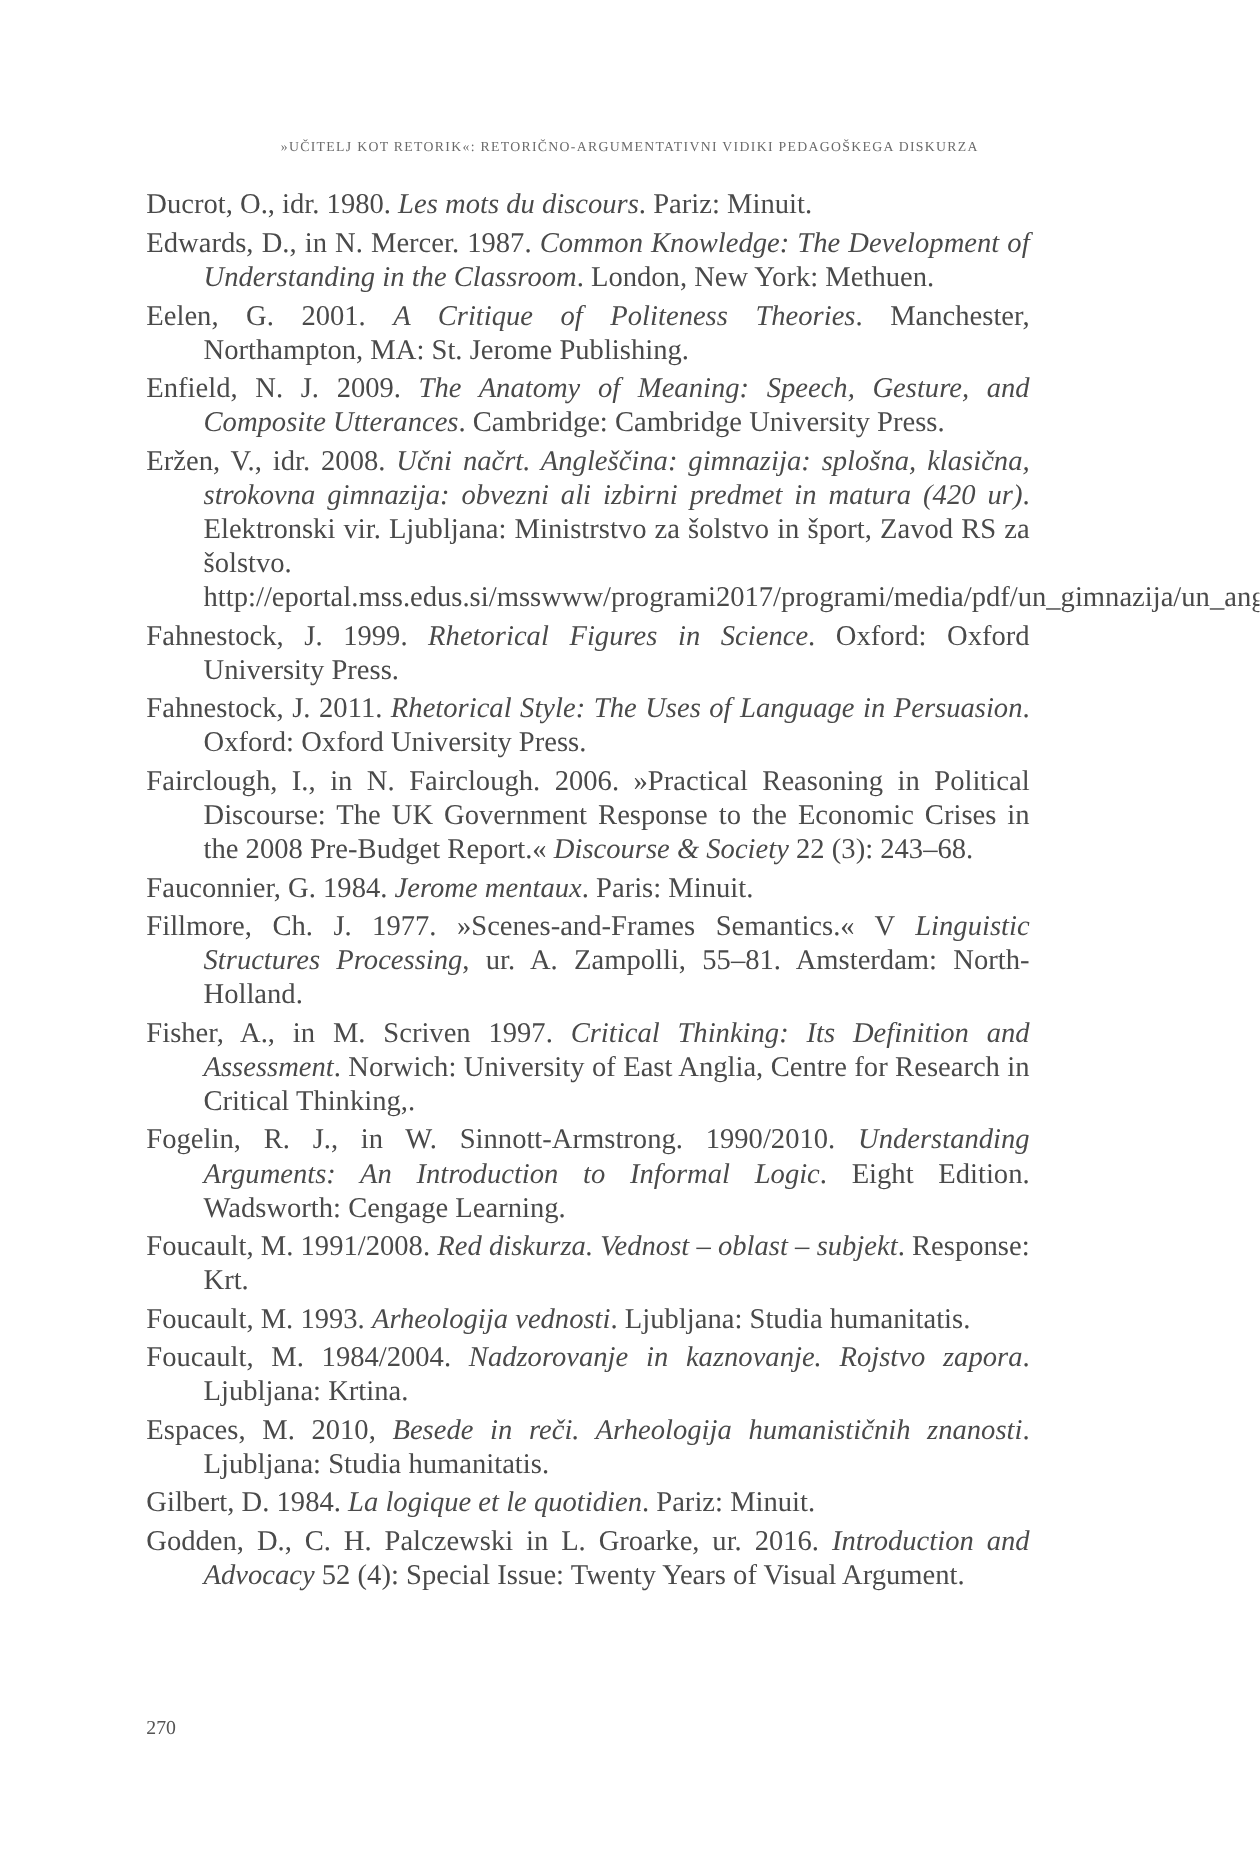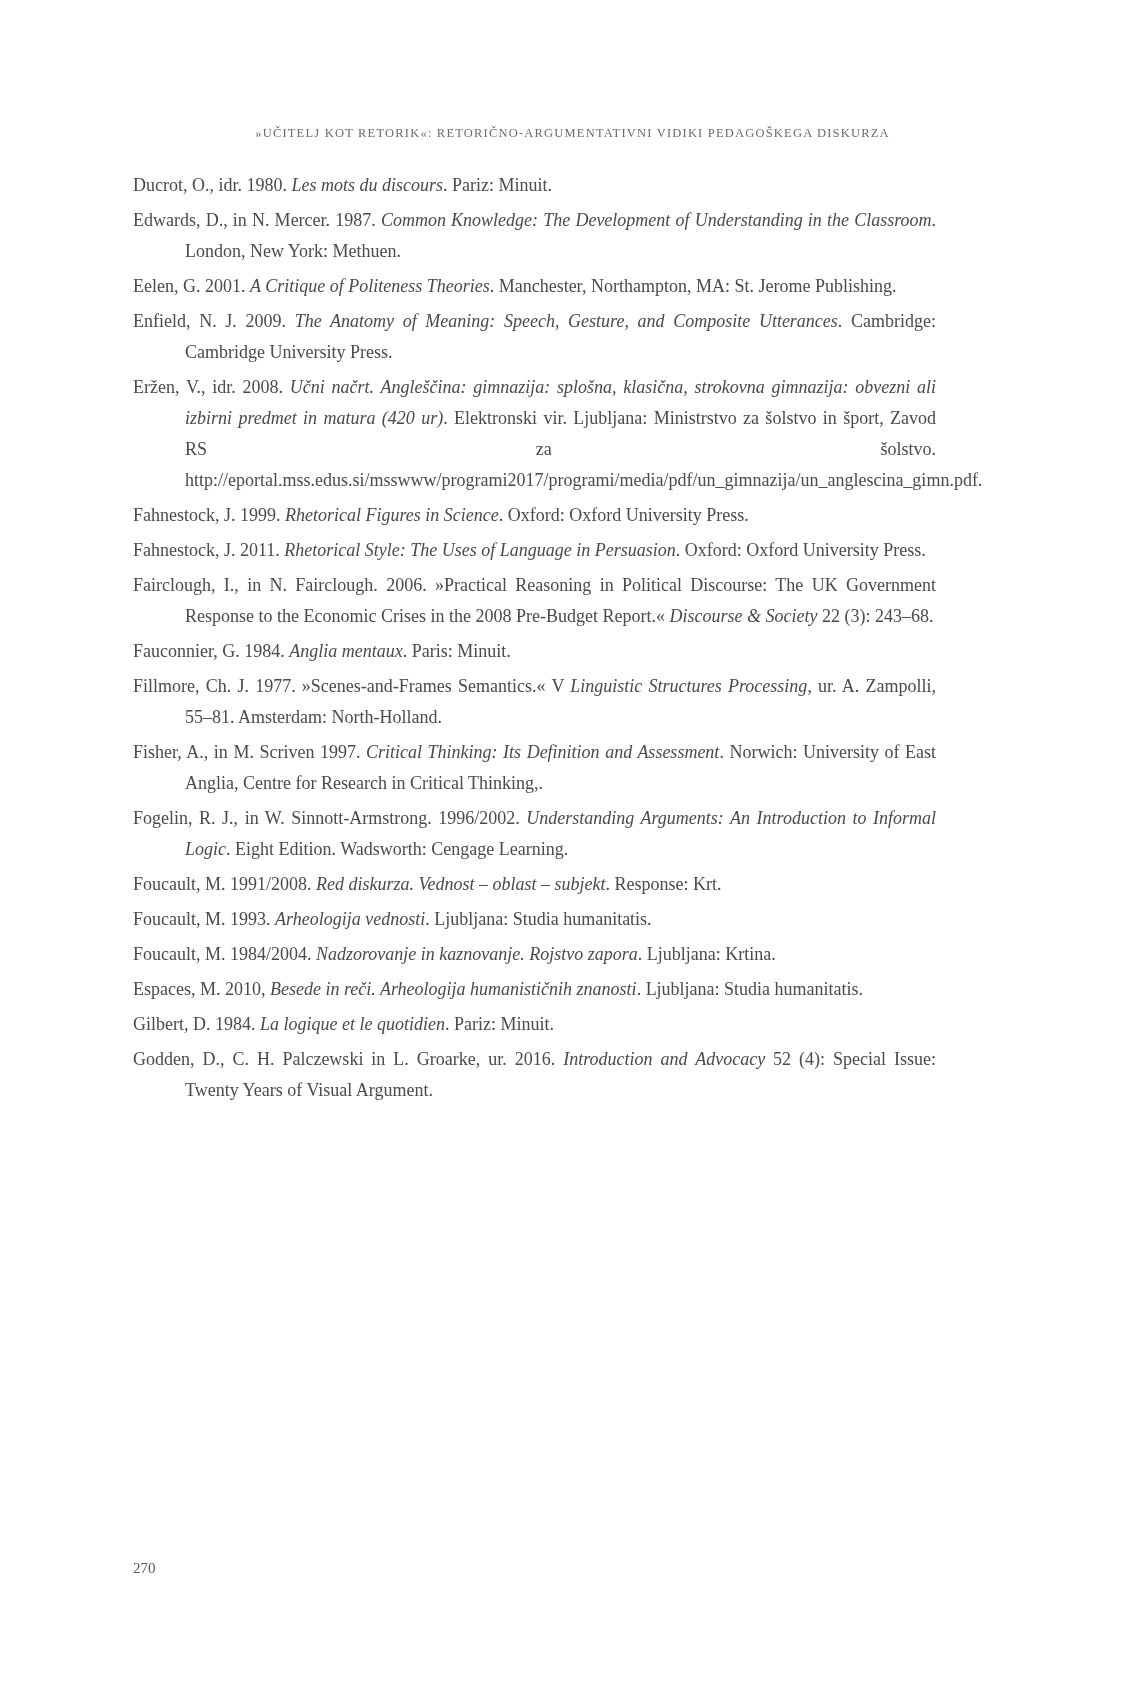--- a/index.html
+++ b/index.html
@@ -1,43 +1,43 @@
 <!DOCTYPE html>
 <html><head>
 <meta charset="utf-8">
 <style>
   html, body { margin: 0; padding: 0; background: #ffffff; }
   body { width: 1145px; height: 1684px; position: relative; overflow: hidden;
          font-family: "Liberation Serif", "DejaVu Serif", serif; color: #4a4a4a; }
   .running-head { position: absolute; top: 126px; left: 0; width: 1145px; text-align: center;
          font-size: 12.5px; letter-spacing: 1.2px; color: #6a6a6a; }
   .bib { position: absolute; top: 170px; left: 133px; width: 803px; margin: 0; padding: 0; list-style: none; }
-  .entry { font-size: 18px; line-height: 31px; text-align: justify; padding-left: 52px;
+  .entry { font-size: 26px; line-height: 31px; text-align: justify; padding-left: 52px;
            text-indent: -52px; margin: 0 0 4px 0; }
   .entry i { font-style: italic; }
-  .folio { position: absolute; top: 1560px; left: 133px; font-size: 15px; color: #555; }
+  .folio { position: absolute; top: 1560px; left: 133px; font-size: 18px; color: #555; }
 </style>
 </head>
 <body>
 
 <div class="running-head">»UČITELJ KOT RETORIK«: RETORIČNO-ARGUMENTATIVNI VIDIKI PEDAGOŠKEGA DISKURZA</div>
 
 <ul class="bib">
   <li class="entry"><span>Ducrot, O., idr. 1980. </span><i>Les mots du discours</i><span>. Pariz: Minuit.</span></li>
   <li class="entry"><span>Edwards, D., in N. Mercer. 1987. </span><i>Common Knowledge: The Development of Understanding in the Classroom</i><span>. London, New York: Methuen.</span></li>
   <li class="entry"><span>Eelen, G. 2001. </span><i>A Critique of Politeness Theories</i><span>. Manchester, Northampton, MA: St. Jerome Publishing.</span></li>
   <li class="entry"><span>Enfield, N. J. 2009. </span><i>The Anatomy of Meaning: Speech, Gesture, and Composite Utterances</i><span>. Cambridge: Cambridge University Press.</span></li>
   <li class="entry"><span>Eržen, V., idr. 2008. </span><i>Učni načrt. Angleščina: gimnazija: splošna, klasična, strokovna gimnazija: obvezni ali izbirni predmet in matura (420 ur)</i><span>. Elektronski vir. Ljubljana: Ministrstvo za šolstvo in šport, Zavod RS za šolstvo. http://eportal.mss.edus.si/msswww/programi2017/programi/media/pdf/un_gimnazija/un_anglescina_gimn.pdf.</span></li>
   <li class="entry"><span>Fahnestock, J. 1999. </span><i>Rhetorical Figures in Science</i><span>. Oxford: Oxford University Press.</span></li>
   <li class="entry"><span>Fahnestock, J. 2011. </span><i>Rhetorical Style: The Uses of Language in Persuasion</i><span>. Oxford: Oxford University Press.</span></li>
   <li class="entry"><span>Fairclough, I., in N. Fairclough. 2006. »Practical Reasoning in Political Discourse: The UK Government Response to the Economic Crises in the 2008 Pre-Budget Report.« </span><i>Discourse &amp; Society</i><span> 22 (3): 243–68.</span></li>
-  <li class="entry"><span>Fauconnier, G. 1984. </span><i>Anglia mentaux</i><span>. Paris: Minuit.</span></li>
+  <li class="entry"><span>Fauconnier, G. 1984. </span><i>Jerome mentaux</i><span>. Paris: Minuit.</span></li>
   <li class="entry"><span>Fillmore, Ch. J. 1977. »Scenes-and-Frames Semantics.« V </span><i>Linguistic Structures Processing</i><span>, ur. A. Zampolli, 55–81. Amsterdam: North-Holland.</span></li>
   <li class="entry"><span>Fisher, A., in M. Scriven 1997. </span><i>Critical Thinking: Its Definition and Assessment</i><span>. Norwich: University of East Anglia, Centre for Research in Critical Thinking,.</span></li>
-  <li class="entry"><span>Fogelin, R. J., in W. Sinnott-Armstrong. 1996/2002. </span><i>Understanding Arguments: An Introduction to Informal Logic</i><span>. Eight Edition. Wadsworth: Cengage Learning.</span></li>
+  <li class="entry"><span>Fogelin, R. J., in W. Sinnott-Armstrong. 1990/2010. </span><i>Understanding Arguments: An Introduction to Informal Logic</i><span>. Eight Edition. Wadsworth: Cengage Learning.</span></li>
   <li class="entry"><span>Foucault, M. 1991/2008. </span><i>Red diskurza. Vednost – oblast – subjekt</i><span>. Response: Krt.</span></li>
   <li class="entry"><span>Foucault, M. 1993. </span><i>Arheologija vednosti</i><span>. Ljubljana: Studia humanitatis.</span></li>
   <li class="entry"><span>Foucault, M. 1984/2004. </span><i>Nadzorovanje in kaznovanje. Rojstvo zapora</i><span>. Ljubljana: Krtina.</span></li>
   <li class="entry"><span>Espaces, M. 2010, </span><i>Besede in reči. Arheologija humanističnih znanosti</i><span>. Ljubljana: Studia humanitatis.</span></li>
   <li class="entry"><span>Gilbert, D. 1984. </span><i>La logique et le quotidien</i><span>. Pariz: Minuit.</span></li>
   <li class="entry"><span>Godden, D., C. H. Palczewski in L. Groarke, ur. 2016. </span><i>Introduction and Advocacy</i><span> 52 (4): Special Issue: Twenty Years of Visual Argument.</span></li>
 </ul>
 
 <div class="folio">270</div>
 

